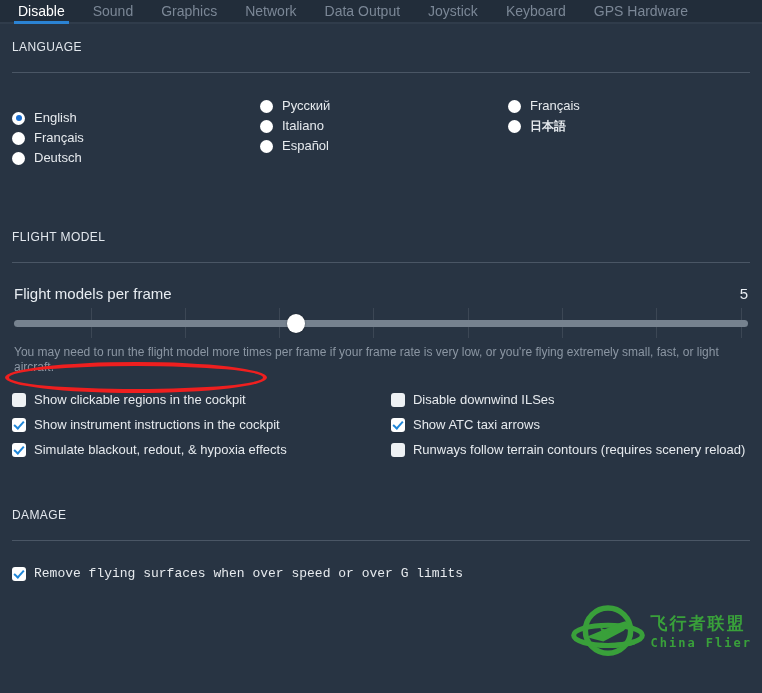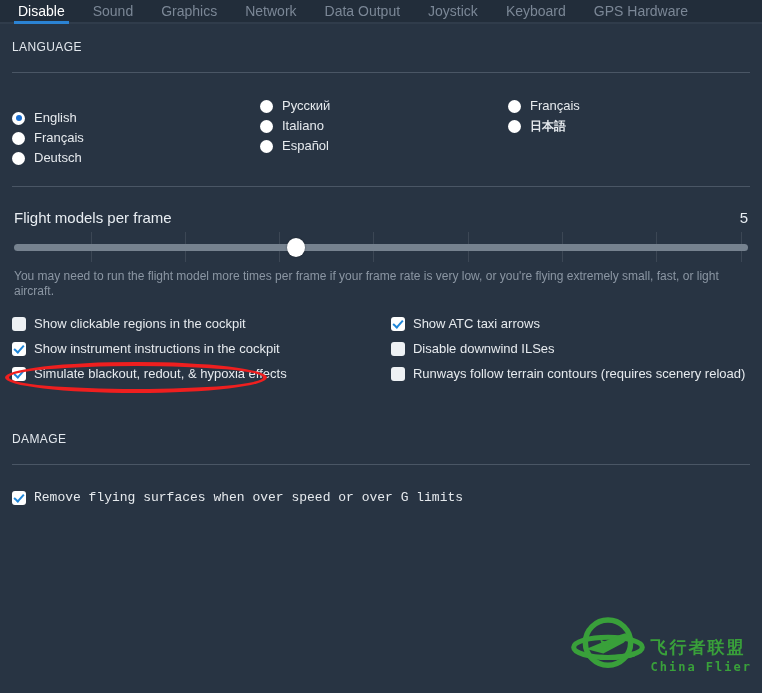--- a/index.html
+++ b/index.html
@@ -250,23 +250,23 @@
     border-radius: 50%;
     box-sizing: border-box;
     pointer-events: none;
     z-index: 40;
   }
 
   
   .watermark {
     position: absolute;
     right: 10px;
-    bottom: 16px;
-    display: flex;
-    align-items: flex-end;
+    bottom: 28px;
+    display: flex;
+    align-items: center;
     opacity: 0.95;
     pointer-events: none;
   }
   .wm-logo { width: 78px; height: 64px; flex: 0 0 auto; }
   .wm-text {
     display: flex;
     flex-direction: column;
     justify-content: center;
     margin-left: 4px;
   }
@@ -341,20 +341,21 @@
         <span class="radio-mark"></span>
         <span class="opt-label">Français</span>
       </div>
       <div class="opt-row">
         <span class="radio-mark"></span>
         <span class="opt-label cjk">日本語</span>
       </div>
     </div>
   </div>
 
+  <h2 class="section-title" style="padding-top:62px;">FLIGHT MODEL</h2>
   <div class="divider"></div>
 
   <div class="slider-head">
     <span class="slider-label">Flight models per frame</span>
     <span class="slider-value">5</span>
   </div>
 
   <div class="slider-wrap">
     <div class="slider-ticks">
       <span class="tick" style="left:10.5%"></span>
@@ -383,26 +384,26 @@
         <span class="chk-label">Show instrument instructions in the cockpit</span>
       </div>
       <div class="chk-row">
         <span class="chk-box on"></span>
         <span class="chk-label">Simulate blackout, redout, &amp; hypoxia effects</span>
       </div>
     </div>
 
     <div class="check-col-right">
       <div class="chk-row">
+        <span class="chk-box off"></span>
+        <span class="chk-label">Disable downwind ILSes</span>
+      </div>
+      <div class="chk-row">
         <span class="chk-box on"></span>
         <span class="chk-label">Show ATC taxi arrows</span>
-      </div>
-      <div class="chk-row">
-        <span class="chk-box off"></span>
-        <span class="chk-label">Disable downwind ILSes</span>
       </div>
       <div class="chk-row">
         <span class="chk-box off"></span>
         <span class="chk-label">Runways follow terrain contours (requires scenery reload)</span>
       </div>
     </div>
   </div>
 
   <div class="damage-block">
     <h2 class="section-title" style="padding-top:0;">DAMAGE</h2>

